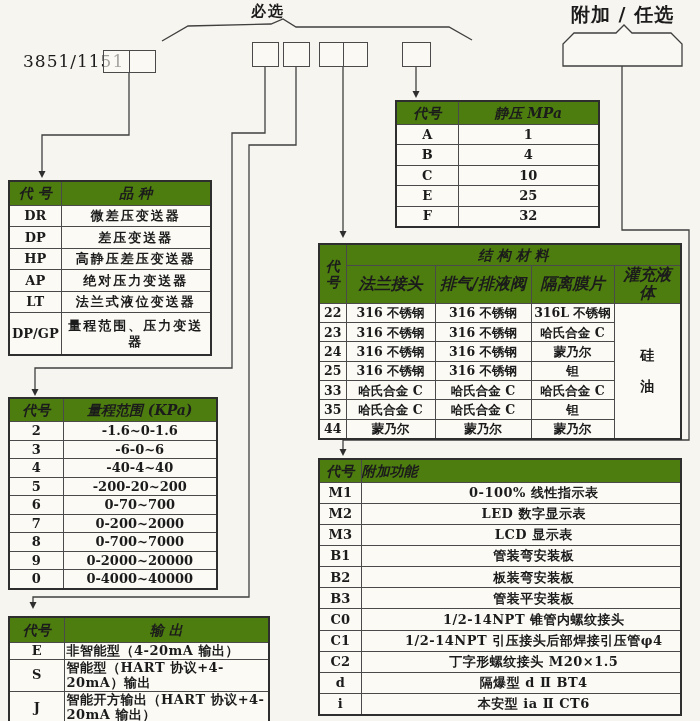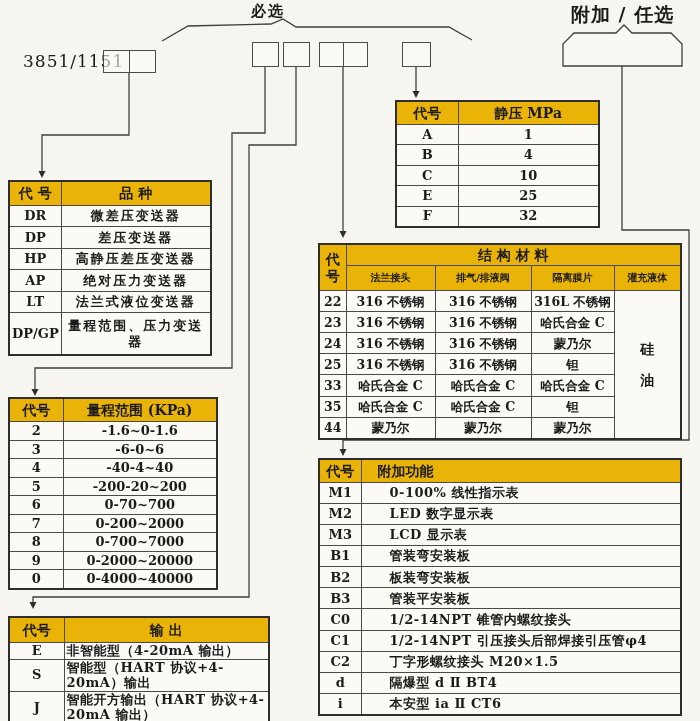--- a/index.html
+++ b/index.html
@@ -38,43 +38,43 @@
   .tblwrap{position:absolute;box-sizing:border-box;}
   .tblwrap table{
     border-collapse:collapse;width:100%;height:100%;
     table-layout:fixed;background:#fbfaf5;
     border:2px solid #2e2e2e;
   }
   .tblwrap th,.tblwrap td{
     border:1px solid #4a4a4a;text-align:center;vertical-align:middle;
     padding:0 2px;overflow:hidden;
   }
-  .tblwrap th{background:#eab308;font-size:14px;font-weight:bold;white-space:pre-line;line-height:1.15;}
+  .tblwrap th{background:#4d7c0f;font-size:14px;font-weight:bold;white-space:pre-line;line-height:1.15;font-style:italic;}
   .tblwrap td{font-size:13px;font-weight:600;white-space:pre-line;line-height:1.2;}
 
   #t-variety  {left:8px;  top:180px;width:204px;height:176px;}
   #t-range    {left:8px;  top:397px;width:210px;height:193px;}
   #t-output   {left:8px;  top:616px;width:262px;height:98px;}
   #t-static   {left:395px;top:100px;width:205px;height:128px;}
   #t-structure{left:318px;top:243px;width:364px;height:197px;}
   #t-extra    {left:318px;top:458px;width:364px;height:258px;}
 
   #t-variety th{height:23px;}
   #t-variety td:nth-child(2){letter-spacing:2px;text-align:center;}
   #t-range th{height:22px;}  #t-range td{font-size:13px;}
   #t-output th{height:24px;}
   #t-output td:nth-child(2){text-align:left;letter-spacing:.5px;}
   #t-static th{height:22px;}
   #t-structure thead tr:first-child th{height:20px;}
-  #t-structure thead tr:nth-child(2) th{height:24px;font-size:10px;}
+  #t-structure thead tr:nth-child(2) th{height:24px;font-size:16px;}
   #t-structure td{font-size:12.5px;}
   #t-structure td.fill{font-size:14px;line-height:2.2;}
-  #t-extra th{height:22px;text-align:left;padding-left:16px;}
+  #t-extra th{height:22px;text-align:left;padding-left:0;}
   #t-extra th:first-child{text-align:center;padding-left:2px;}
-  #t-extra td:nth-child(2){text-align:left;padding-left:28px;letter-spacing:.5px;}
+  #t-extra td:nth-child(2){text-align:center;padding-left:28px;letter-spacing:.5px;}
 </style>
 </head>
 <body>
 
 <div id="page">
 
   <svg id="wires" viewBox="0 0 700 721" xmlns="http://www.w3.org/2000/svg">
     <g stroke="#3f3f3f" stroke-width="1.3" fill="none">
 
       <polyline points="162,41 188,26 271,24 283,19 296,27 449,27 472,40"></polyline>

